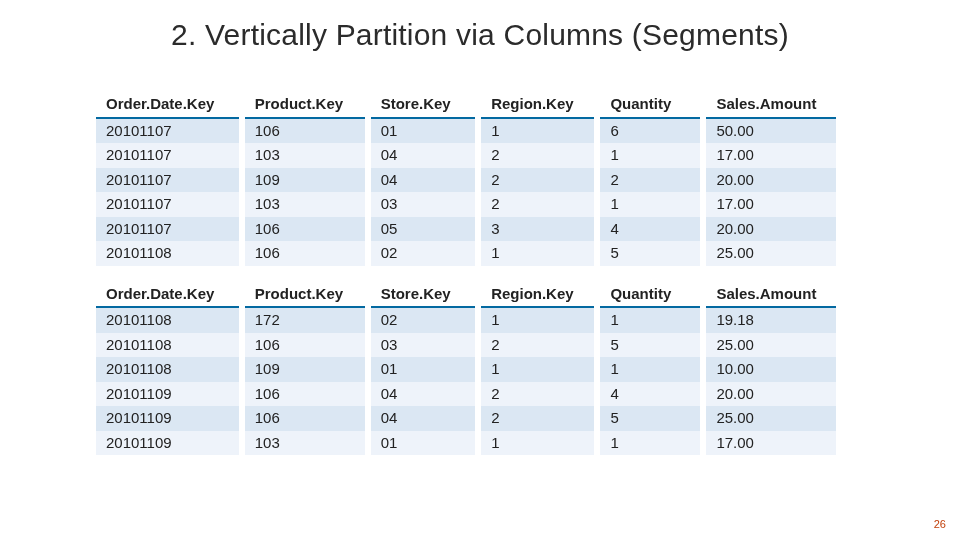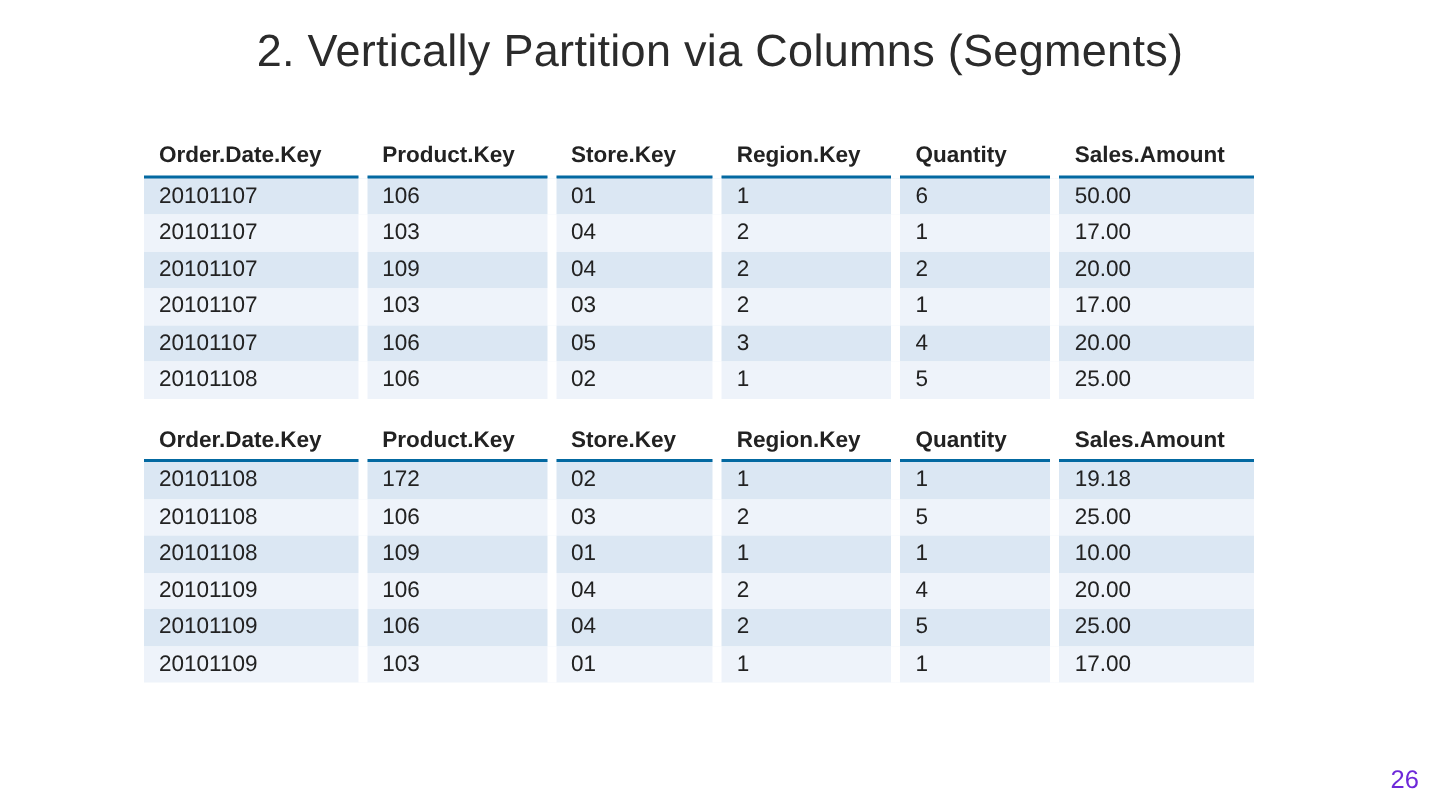--- a/index.html
+++ b/index.html
@@ -64,22 +64,22 @@
     padding-top: 6px;
     padding-bottom: 4px;
   }
   th:last-child, td:last-child { border-right: none; }
   tbody tr:nth-child(odd) td  { background: #dbe7f3; }
   tbody tr:nth-child(even) td { background: #eef3fa; }
   .slidenum {
     position: absolute;
     right: 14px;
     bottom: 10px;
-    font-size: 17px;
-    color: #6d28d9;
+    font-size: 11px;
+    color: #c2410c;
   }
 </style>
 </head>
 <body>
 
 <div class="slide">
   <div class="title">2. Vertically Partition via Columns (Segments)</div>
 
   <div class="tables">
 

